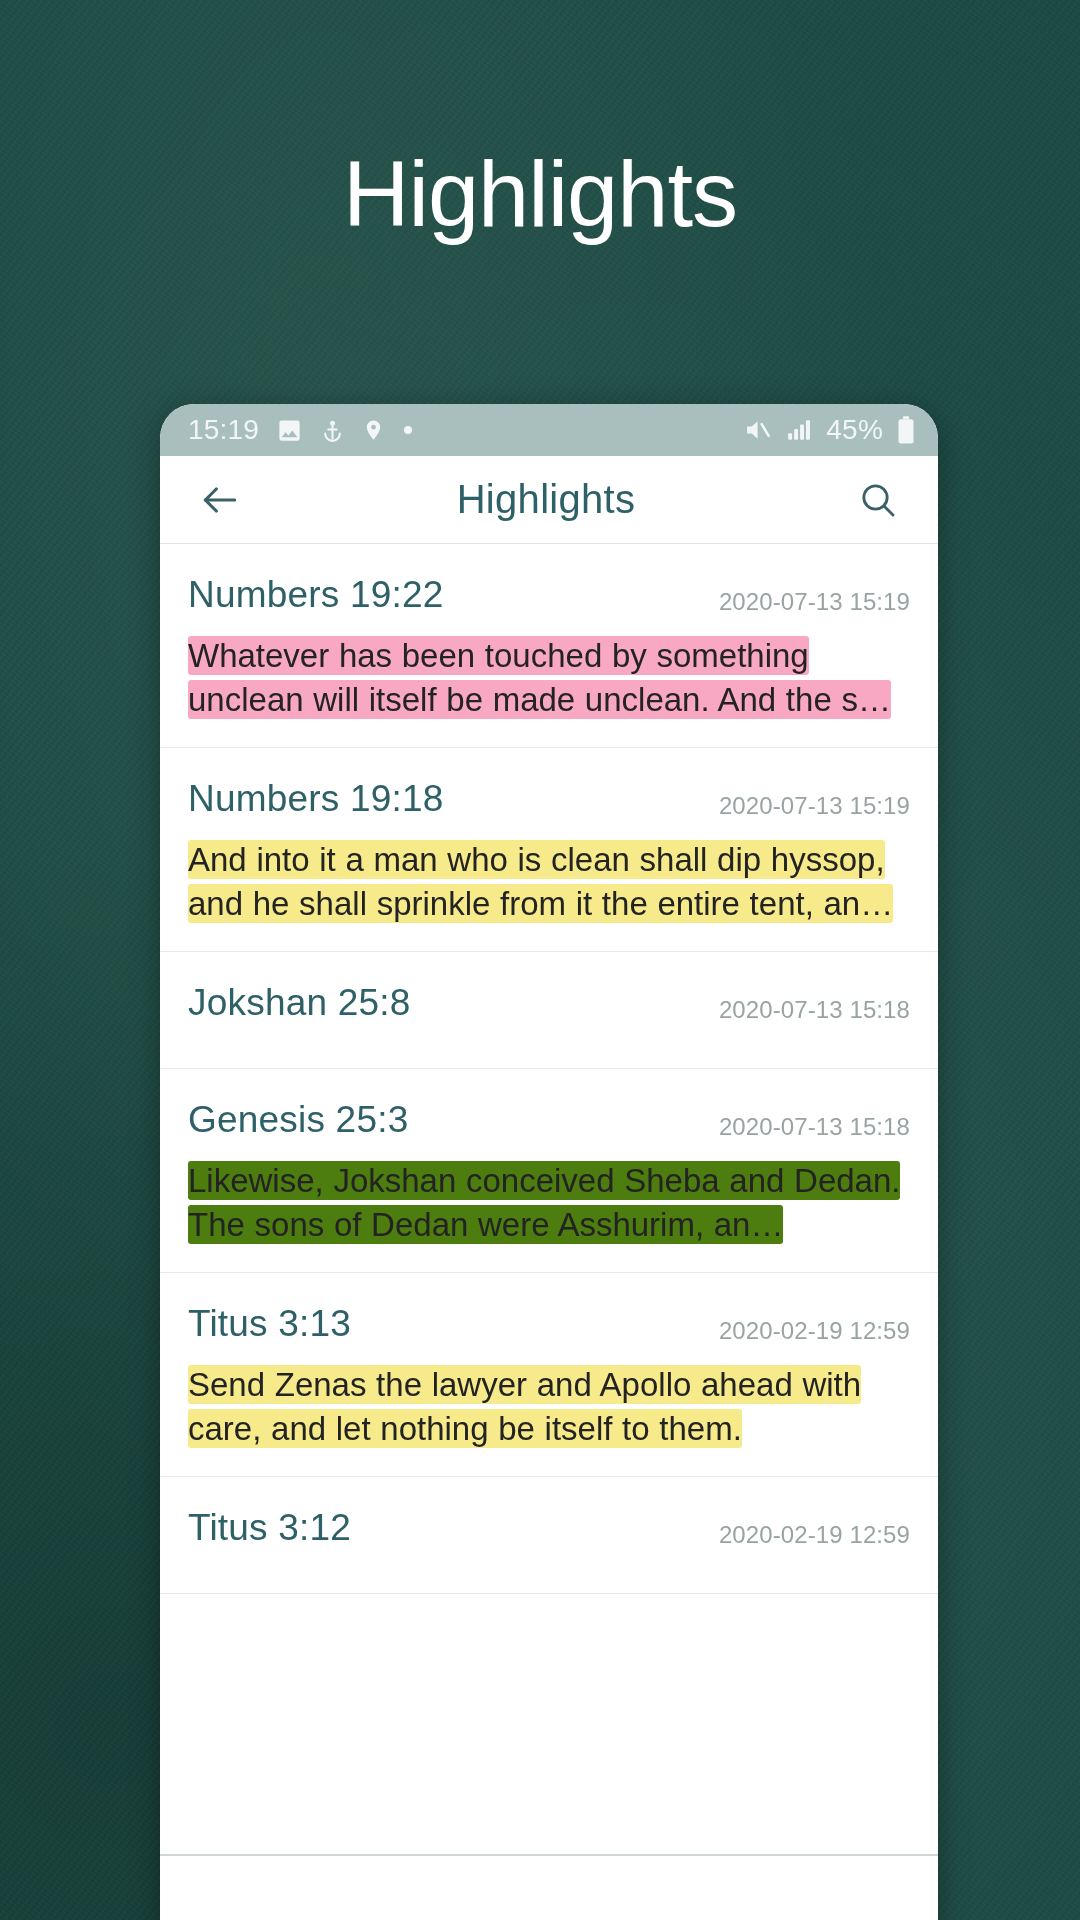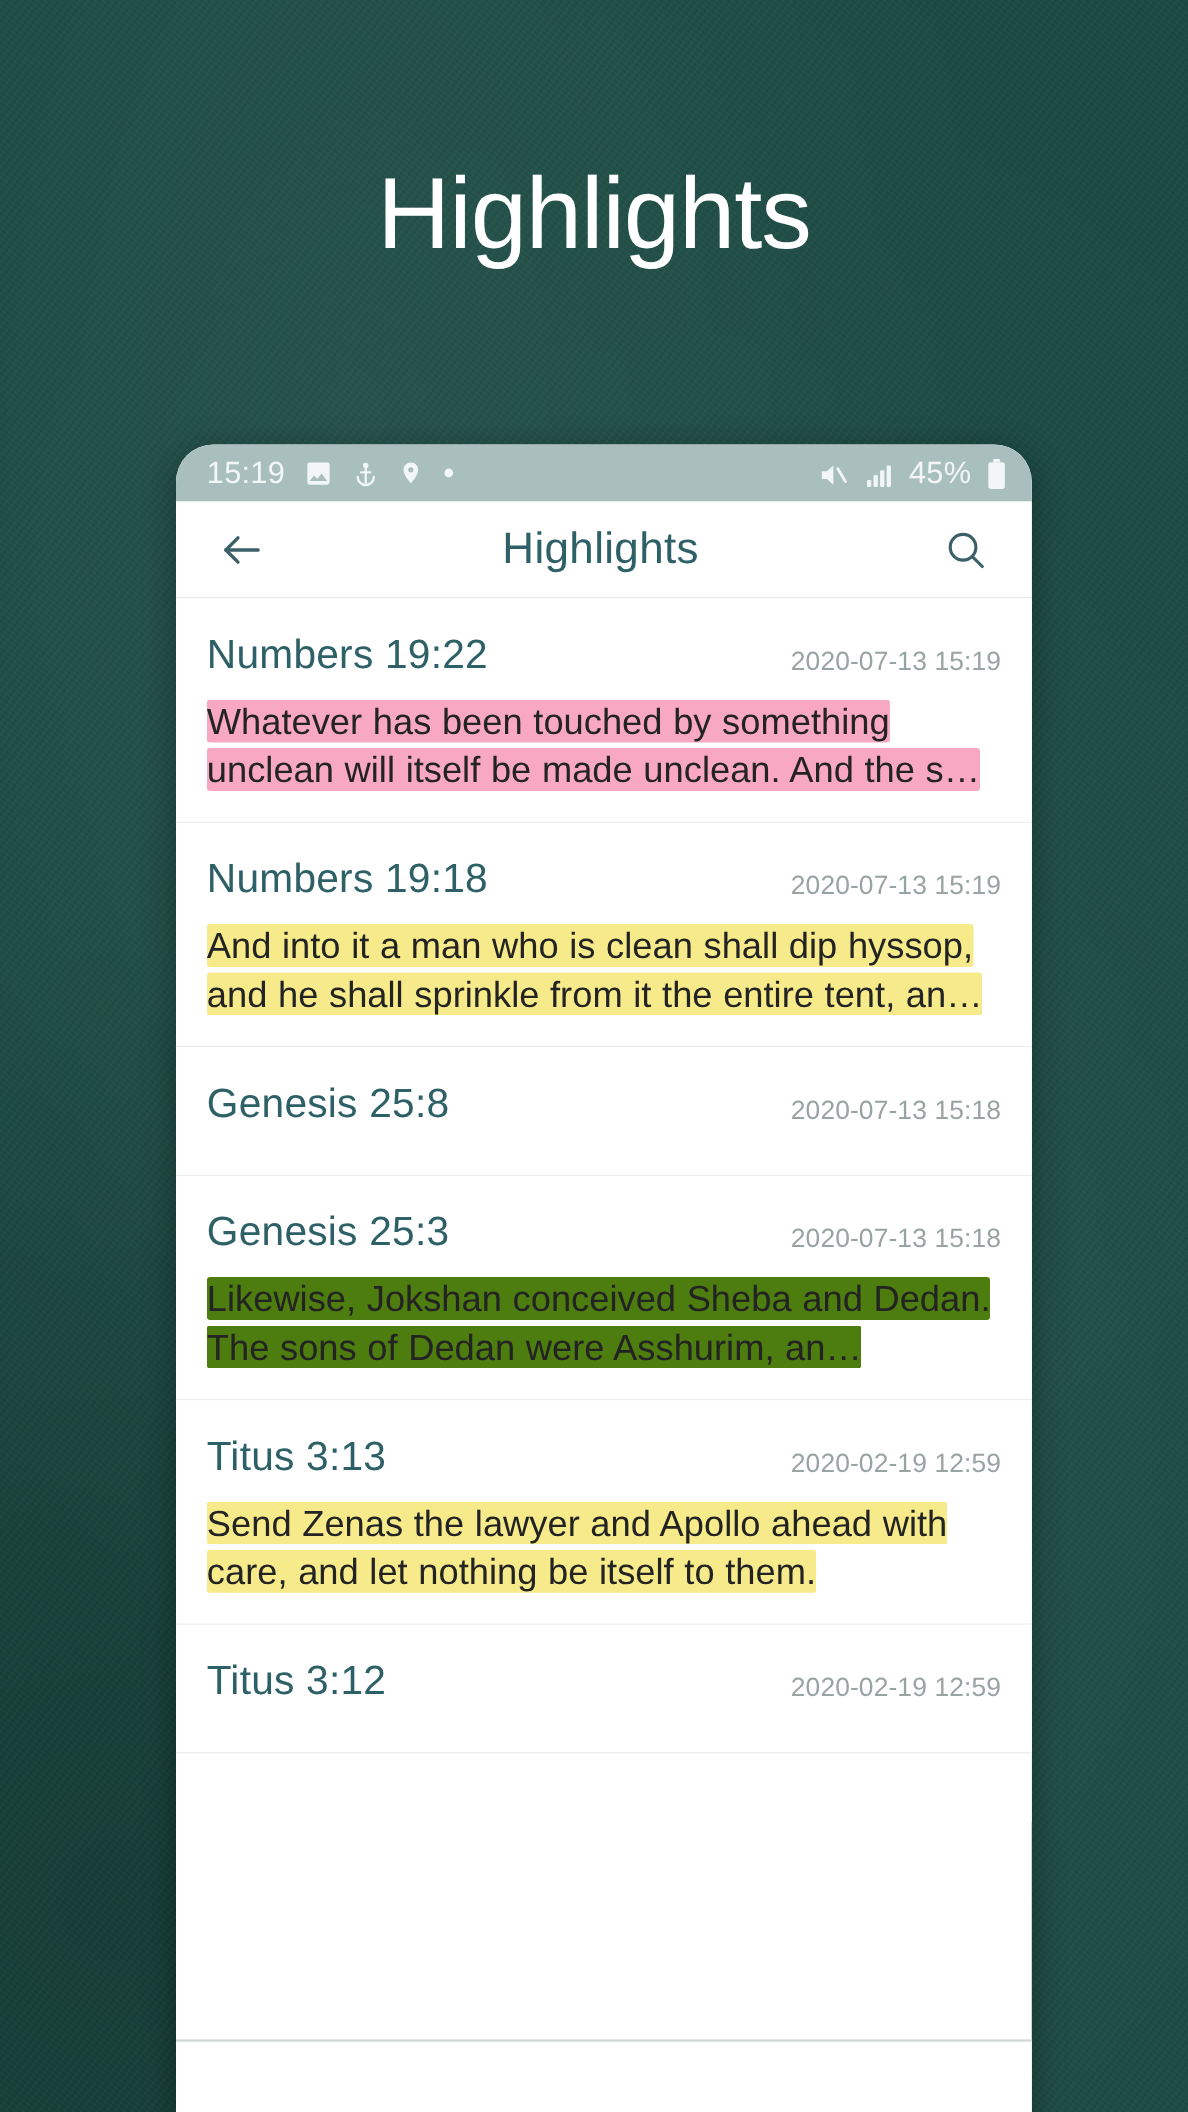--- a/index.html
+++ b/index.html
@@ -57,21 +57,21 @@
     height:52px;
     background:#a9bfbd;
     display:flex;
     align-items:center;
     padding:0 22px 0 28px;
     color:#f2f6f6;
     font-size:27px;
     border-radius:34px 34px 0 0;
   }
   .sb-left{ display:flex; align-items:center; gap:17px; flex:1; }
-  .sb-right{ display:flex; align-items:flex-end; gap:13px; }
+  .sb-right{ display:flex; align-items:center; gap:13px; }
   .sb-time{ font-size:28px; letter-spacing:.2px; }
   .sb-icon{ display:inline-flex; align-items:center; justify-content:center; }
   .sb-pct{ font-size:28px; letter-spacing:.2px; }
 
   
   .toolbar{
     height:88px;
     background:#ffffff;
     display:flex;
     align-items:center;
@@ -257,21 +257,21 @@
     <div class="list-item">
       <div class="item-head">
         <div class="item-ref">Numbers 19:18</div>
         <div class="item-date">2020-07-13 15:19</div>
       </div>
       <div class="item-text"><span class="hl" style="background:#f6ea8a">And into it a man who is clean shall dip hyssop, and he shall sprinkle from it the entire tent, an…</span></div>
     </div>
 
     <div class="list-item">
       <div class="item-head">
-        <div class="item-ref">Genesis 25:8</div>
+        <div class="item-ref">Jokshan 25:8</div>
         <div class="item-date">2020-07-13 15:18</div>
       </div>
     </div>
 
     <div class="list-item">
       <div class="item-head">
         <div class="item-ref">Genesis 25:3</div>
         <div class="item-date">2020-07-13 15:18</div>
       </div>
       <div class="item-text"><span class="hl" style="background:#4d7c0f">Likewise, Jokshan conceived Sheba and Dedan. The sons of Dedan were Asshurim, an…</span></div>

